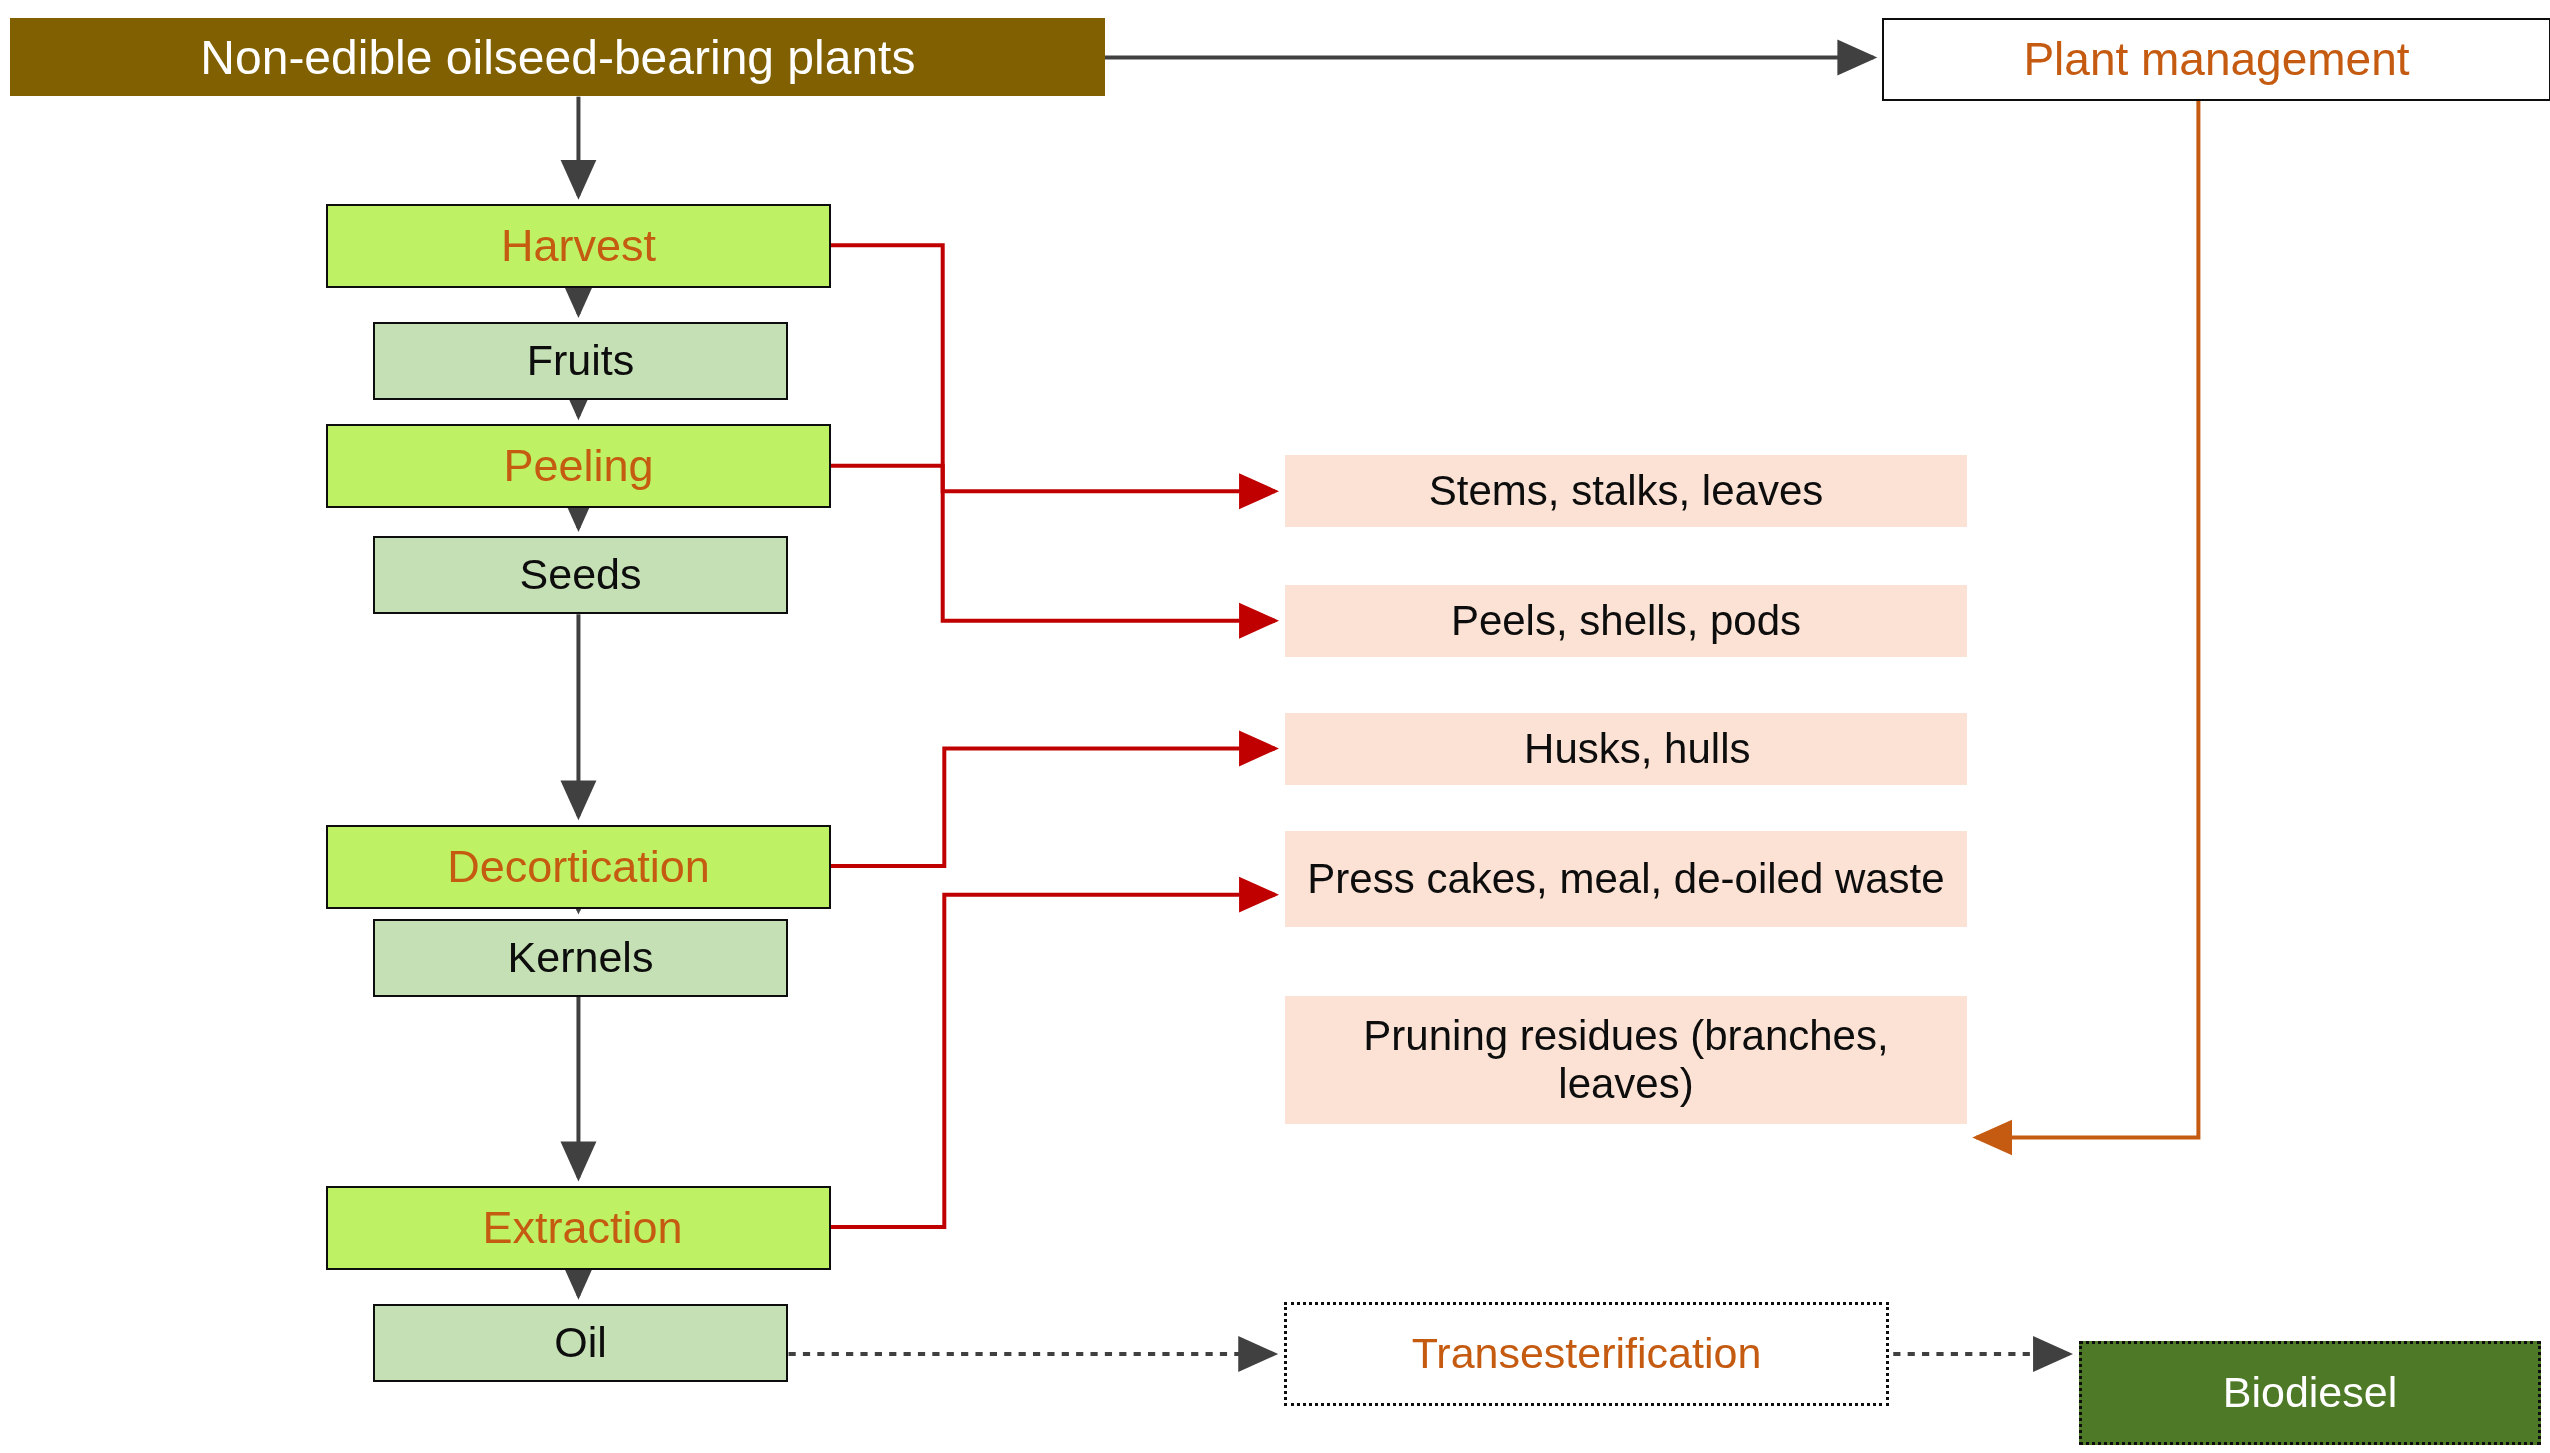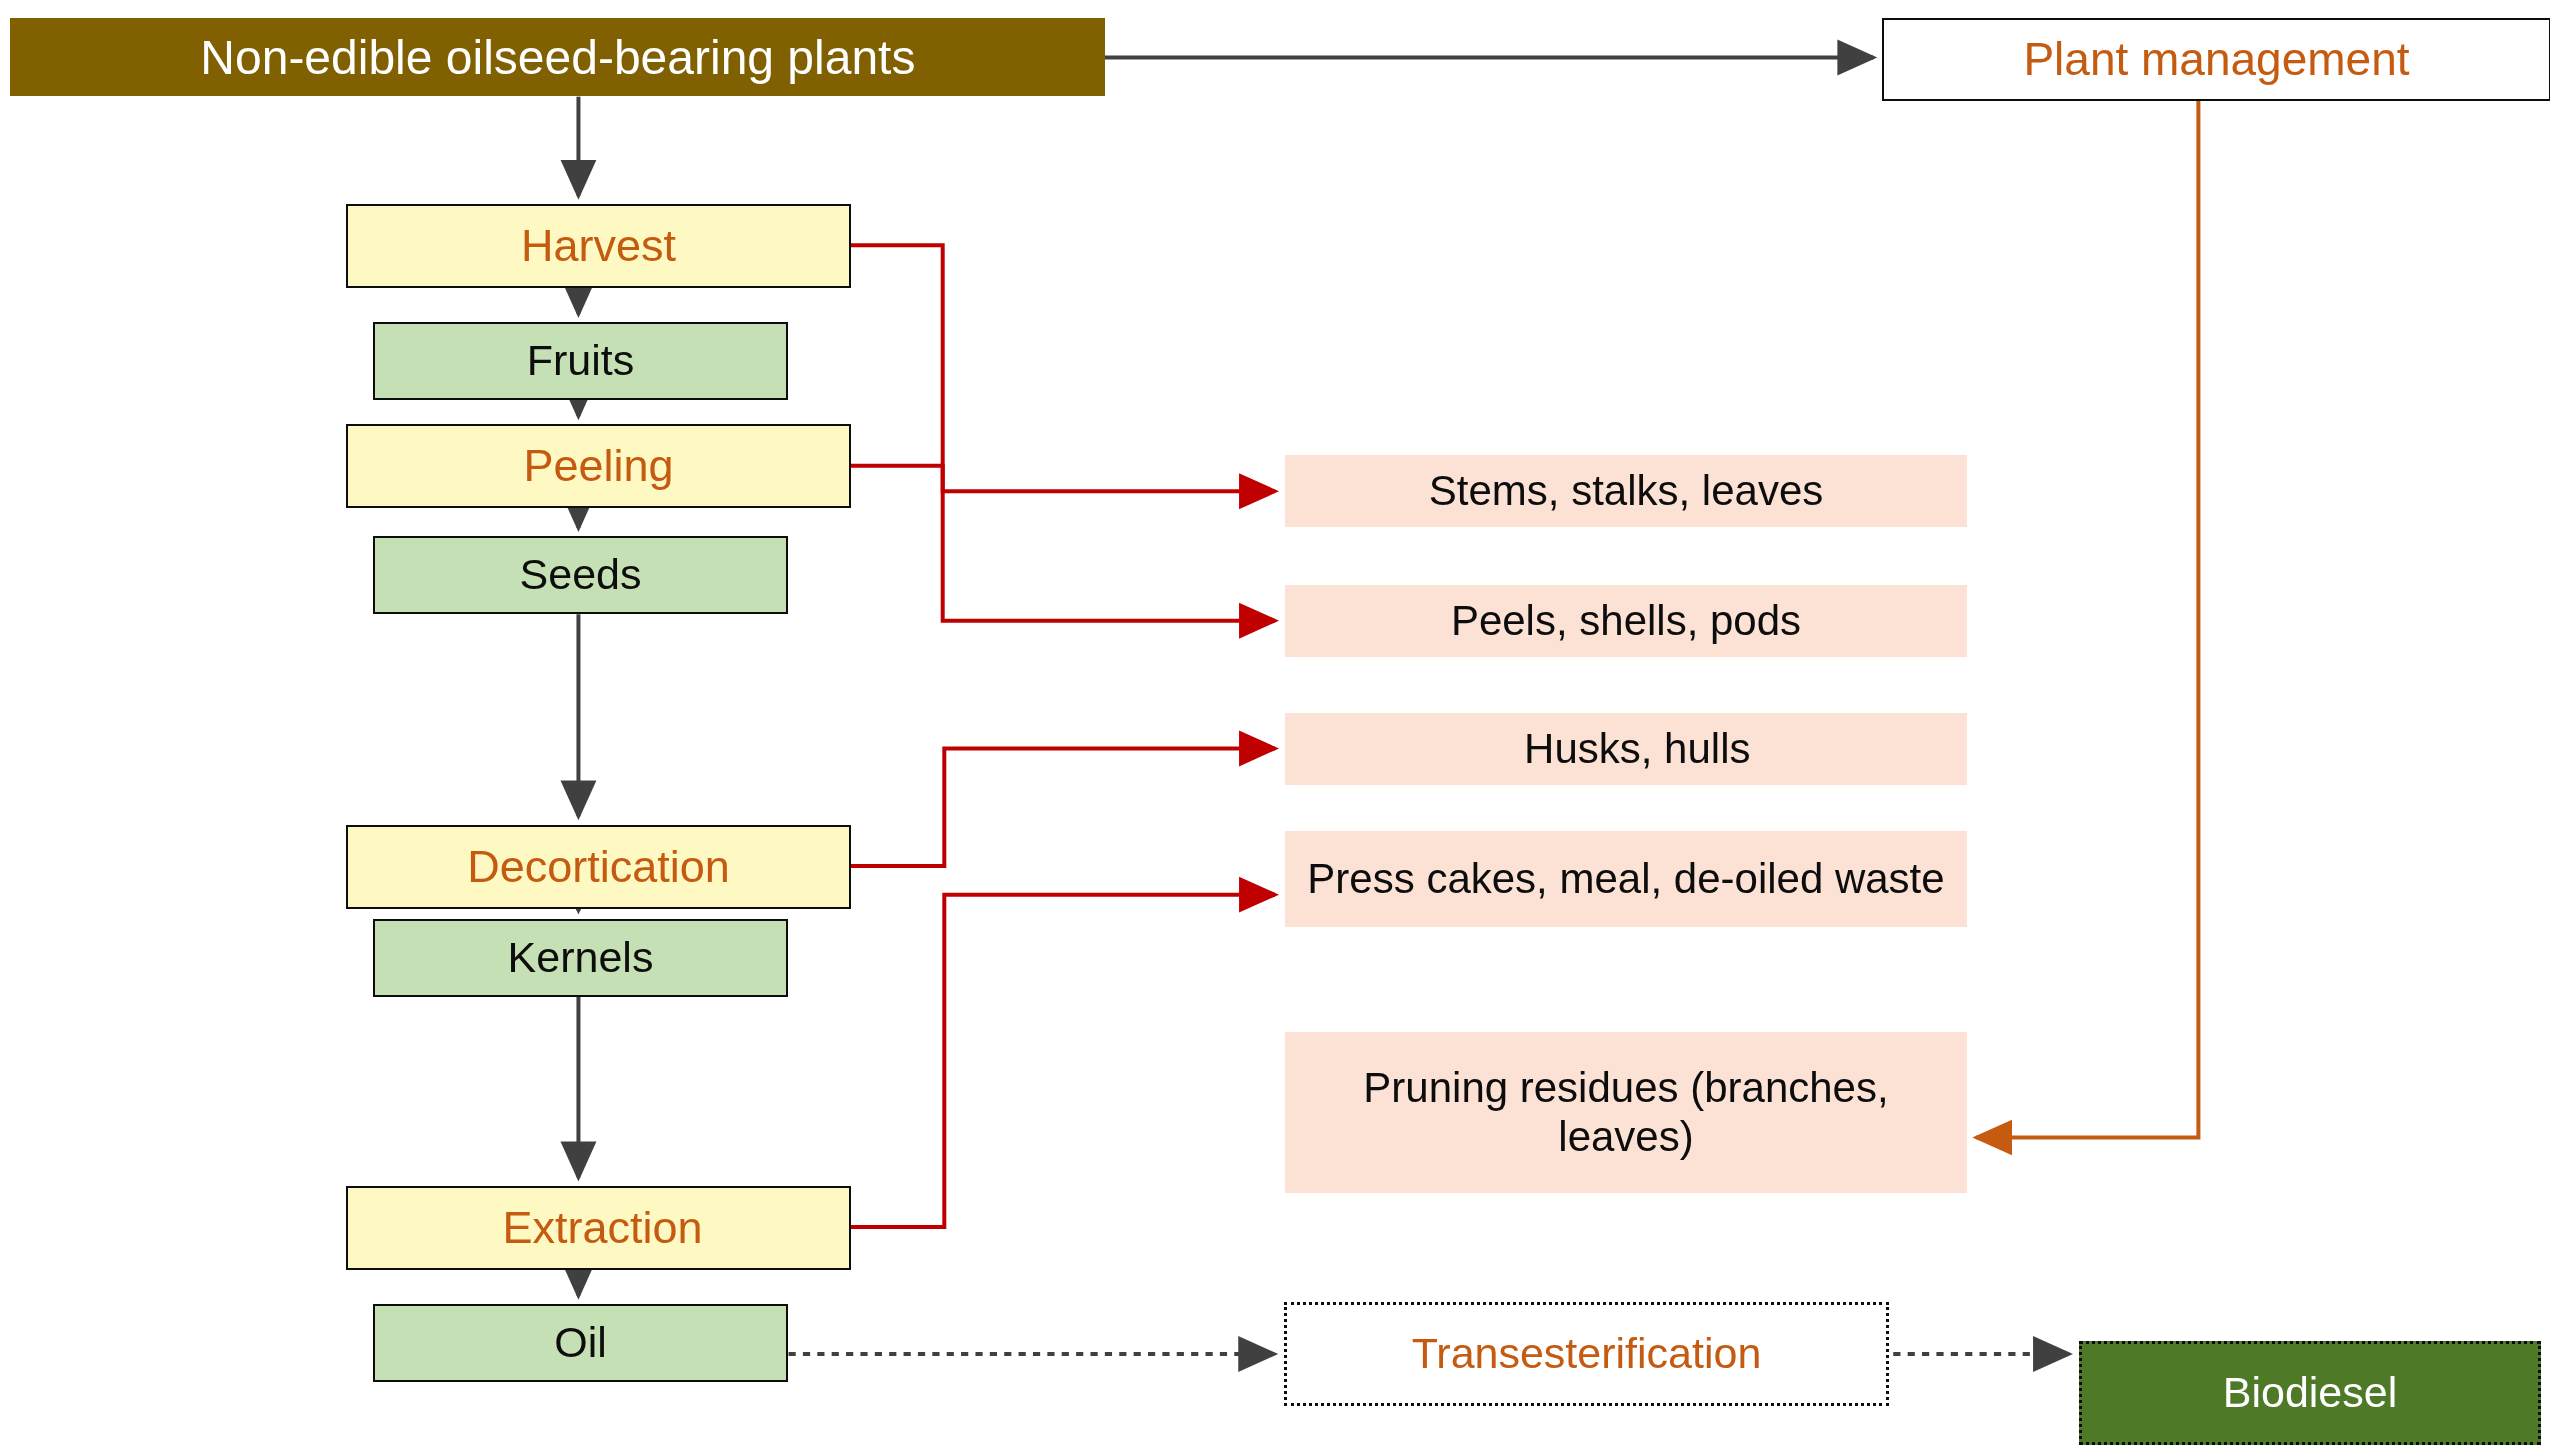--- a/index.html
+++ b/index.html
@@ -46,25 +46,24 @@
     border: 2.4px solid #0d0d0d;
     color: #C55A11;
     font-size: 46px;
   }
 
   
   .proc {
     left: 326px;
     width: 505px;
     height: 84px;
-    background: #fef9c3;
+    background: #bef264;
     border: 2.4px solid #0d0d0d;
     color: #C55A11;
     font-size: 45px;
-    margin-left: 20px;
   }
   .proc-harvest       { top: 204px; }
   .proc-peeling       { top: 424px; }
   .proc-decortication { top: 825px; }
   .proc-extraction    { top: 1186px; padding-left: 8px; }
 
   
   .inter {
     left: 373px;
     width: 415px;
@@ -85,21 +84,21 @@
     width: 682px;
     background: #FBE2D5;
     color: #0d0d0d;
     font-size: 42px;
     padding: 0 14.4px;
   }
   .waste-1 { top: 455px;  height: 72px; }
   .waste-2 { top: 585px;  height: 72px; }
   .waste-3 { top: 713px;  height: 72px; padding-left: 37px; }
   .waste-4 { top: 831px; height: 96px; }
-  .waste-5 { top: 1032px; height: 161px; }
+  .waste-5 { top: 996px; height: 128px; }
 
   
   .node-transesterification {
     left: 1284px;
     top: 1302px;
     width: 605px;
     height: 104px;
     background: #ffffff;
     border: 3.2px dotted #0d0d0d;
     color: #C55A11;

